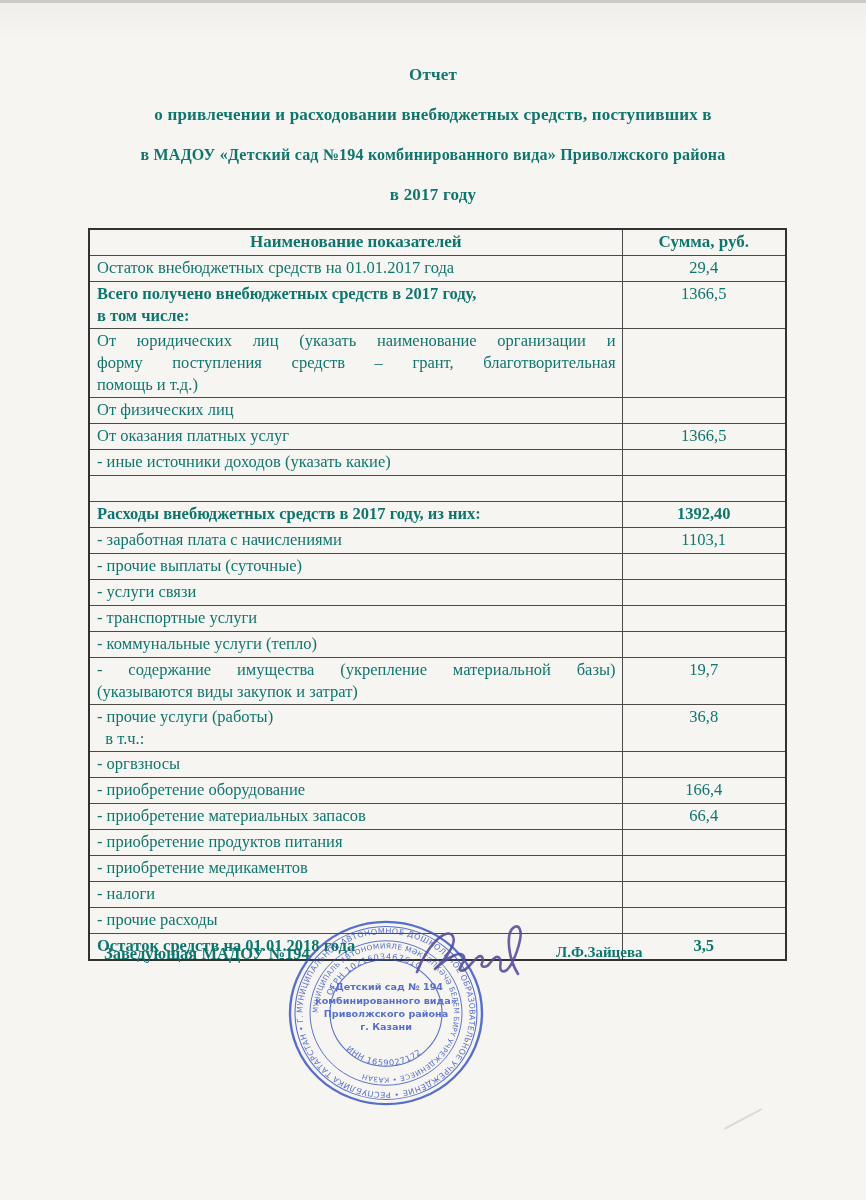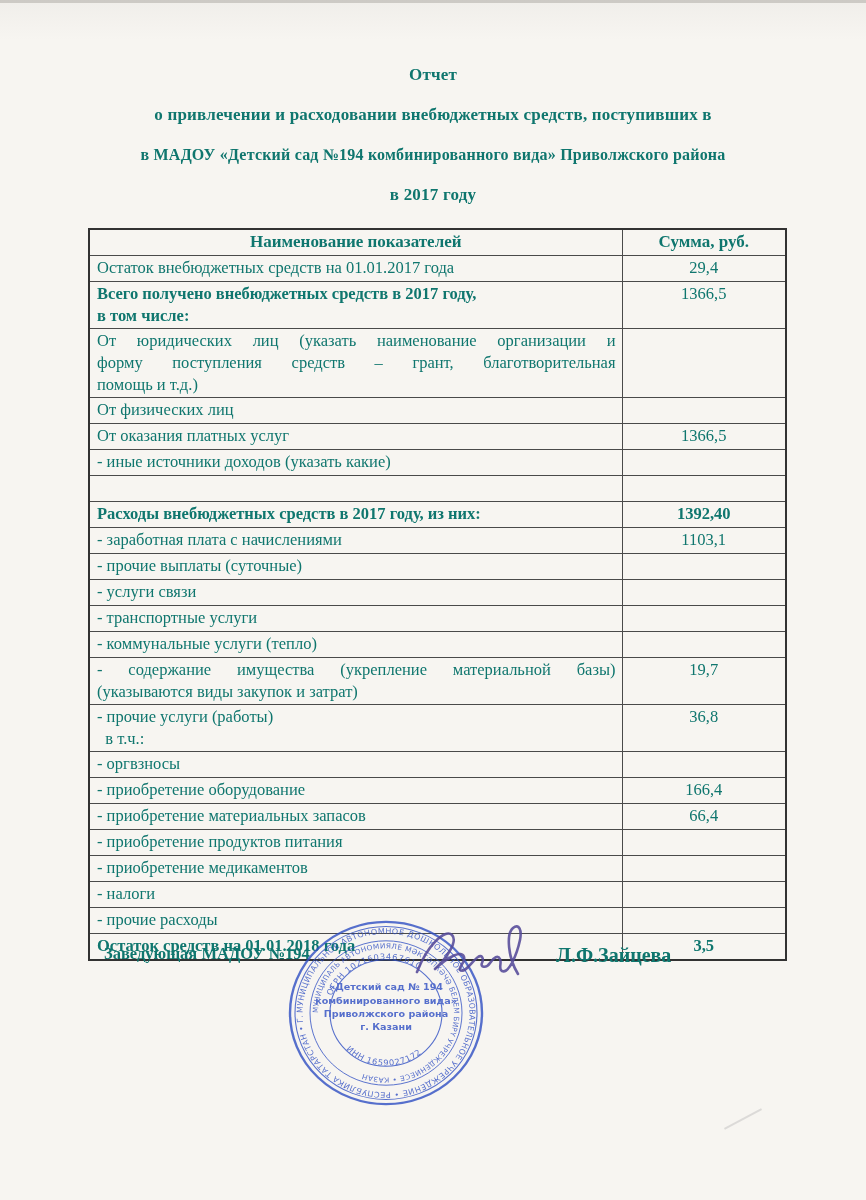--- a/index.html
+++ b/index.html
@@ -32,21 +32,21 @@
   .report col.c1{width:533px;}
   .report col.c2{width:164px;}
   .report td.c-value{text-align:center;padding:1px 2px;}
   .report .b{font-weight:bold;}
   .report .line{display:block;white-space:pre-wrap;}
   .report td.justify .line{text-align:justify;}
   .report td.justify .line:not(:last-child){text-align-last:justify;}
 
   
   .footer-left{position:absolute;left:104px;top:944px;font-weight:bold;font-size:16.5px;z-index:1;}
-  .footer-right{position:absolute;left:556px;top:944px;font-weight:bold;font-size:20px;z-index:1;}
+  .footer-right{position:absolute;left:556px;top:944px;font-weight:bold;font-size:15px;z-index:1;}
 
   
   .stamp-svg{position:absolute;left:284px;top:917px;z-index:3;filter:blur(.35px);}
   .stamp-svg *{font-family:"DejaVu Sans",sans-serif;}
   .stamp-ink{stroke:var(--color-stamp,#3352c4);fill:none;}
   .stamp-text{fill:var(--color-stamp,#3352c4);}
 
   
   .signature-svg{position:absolute;left:403px;top:916px;z-index:4;}
 

